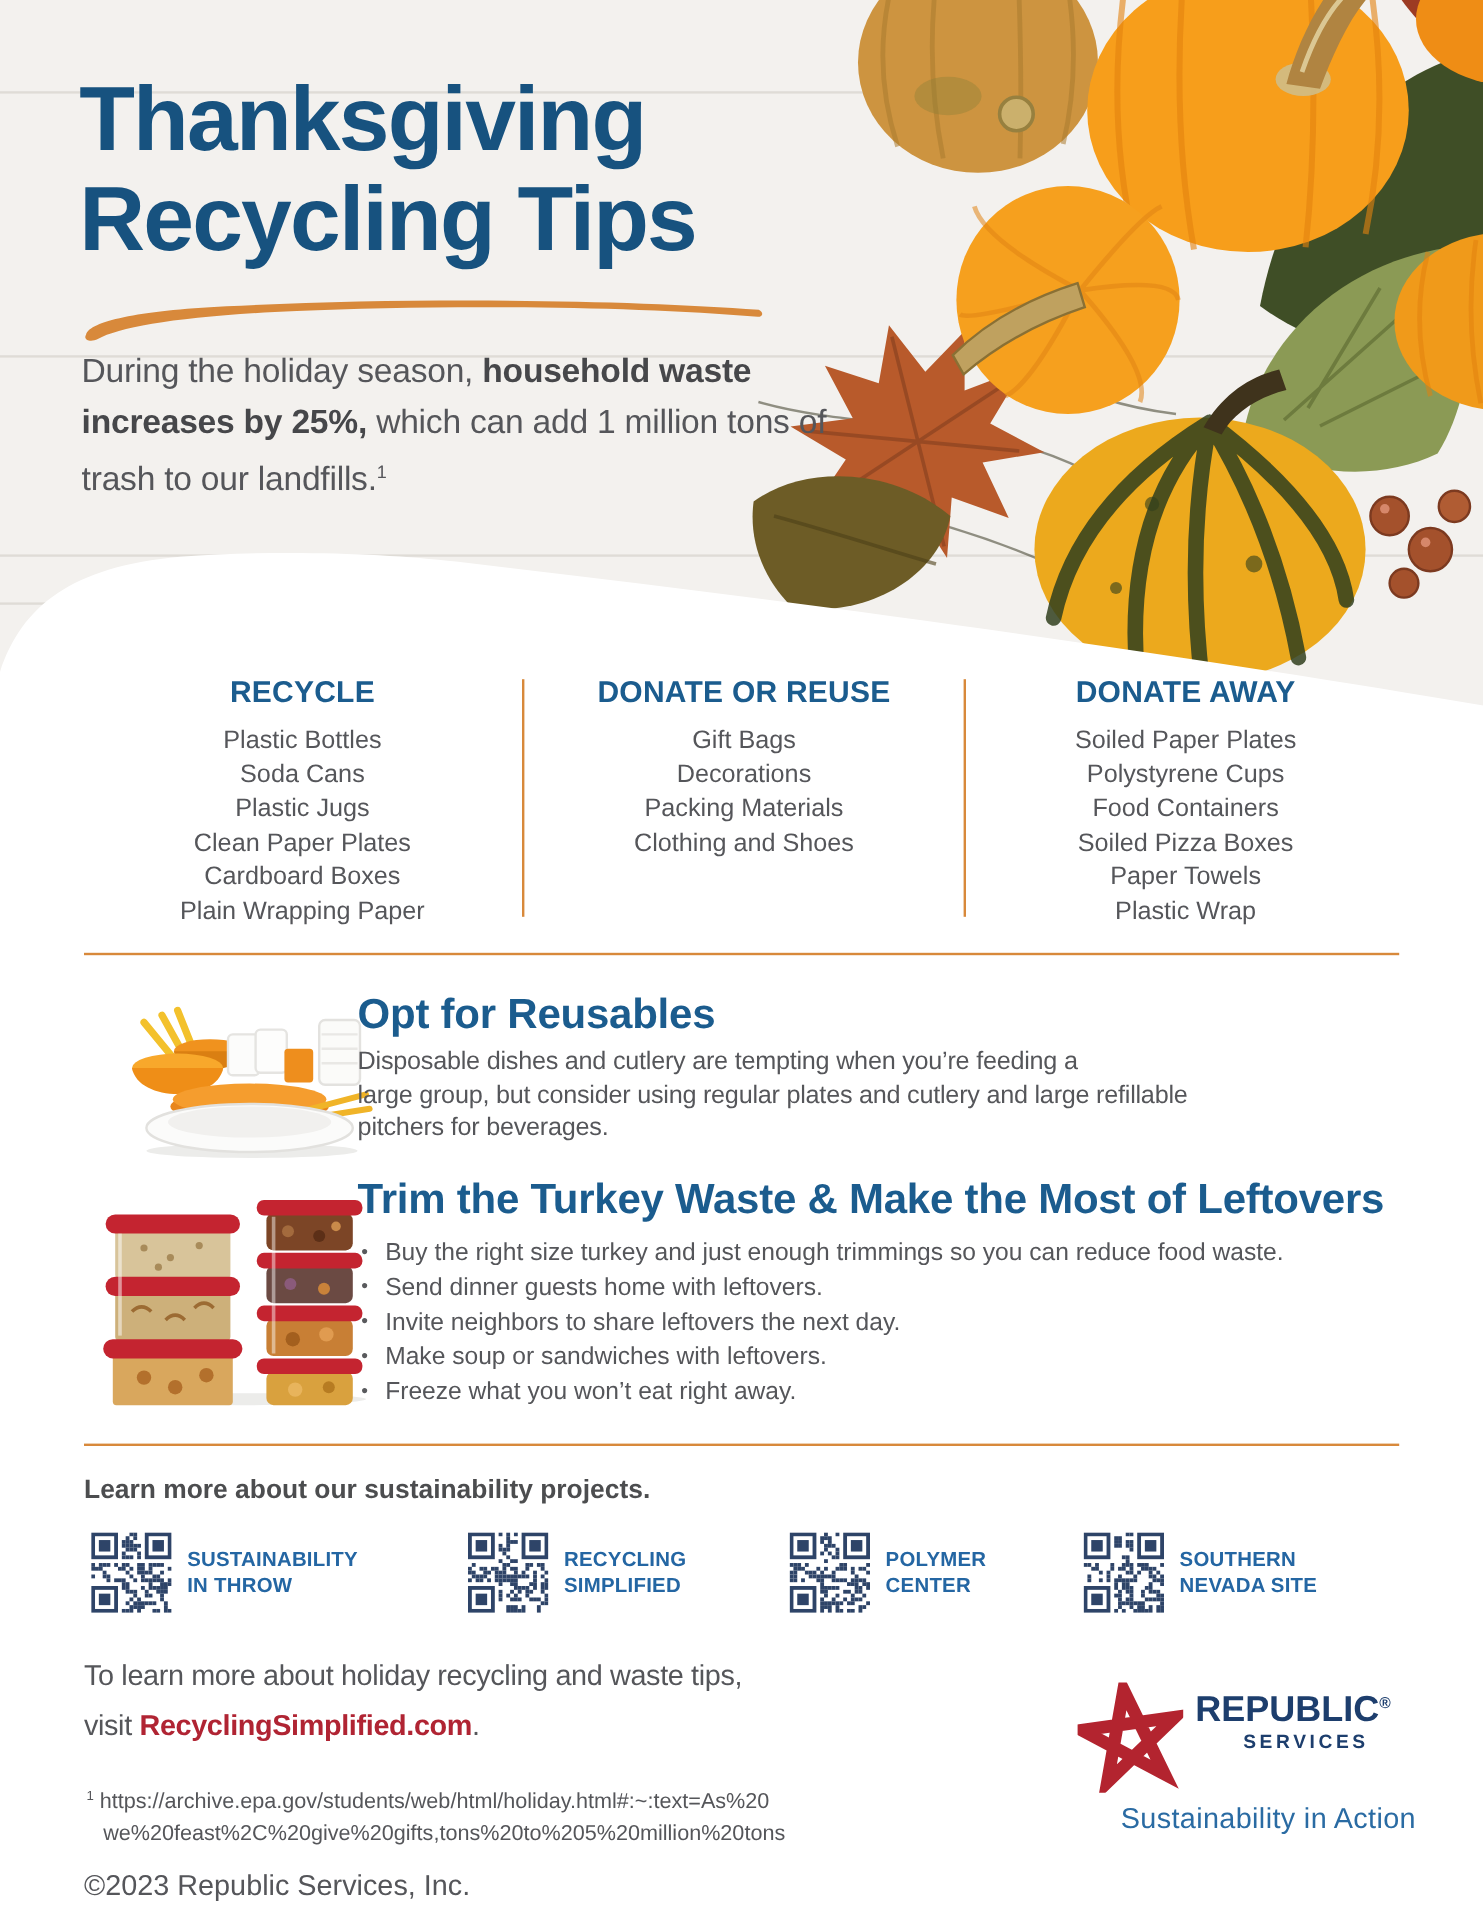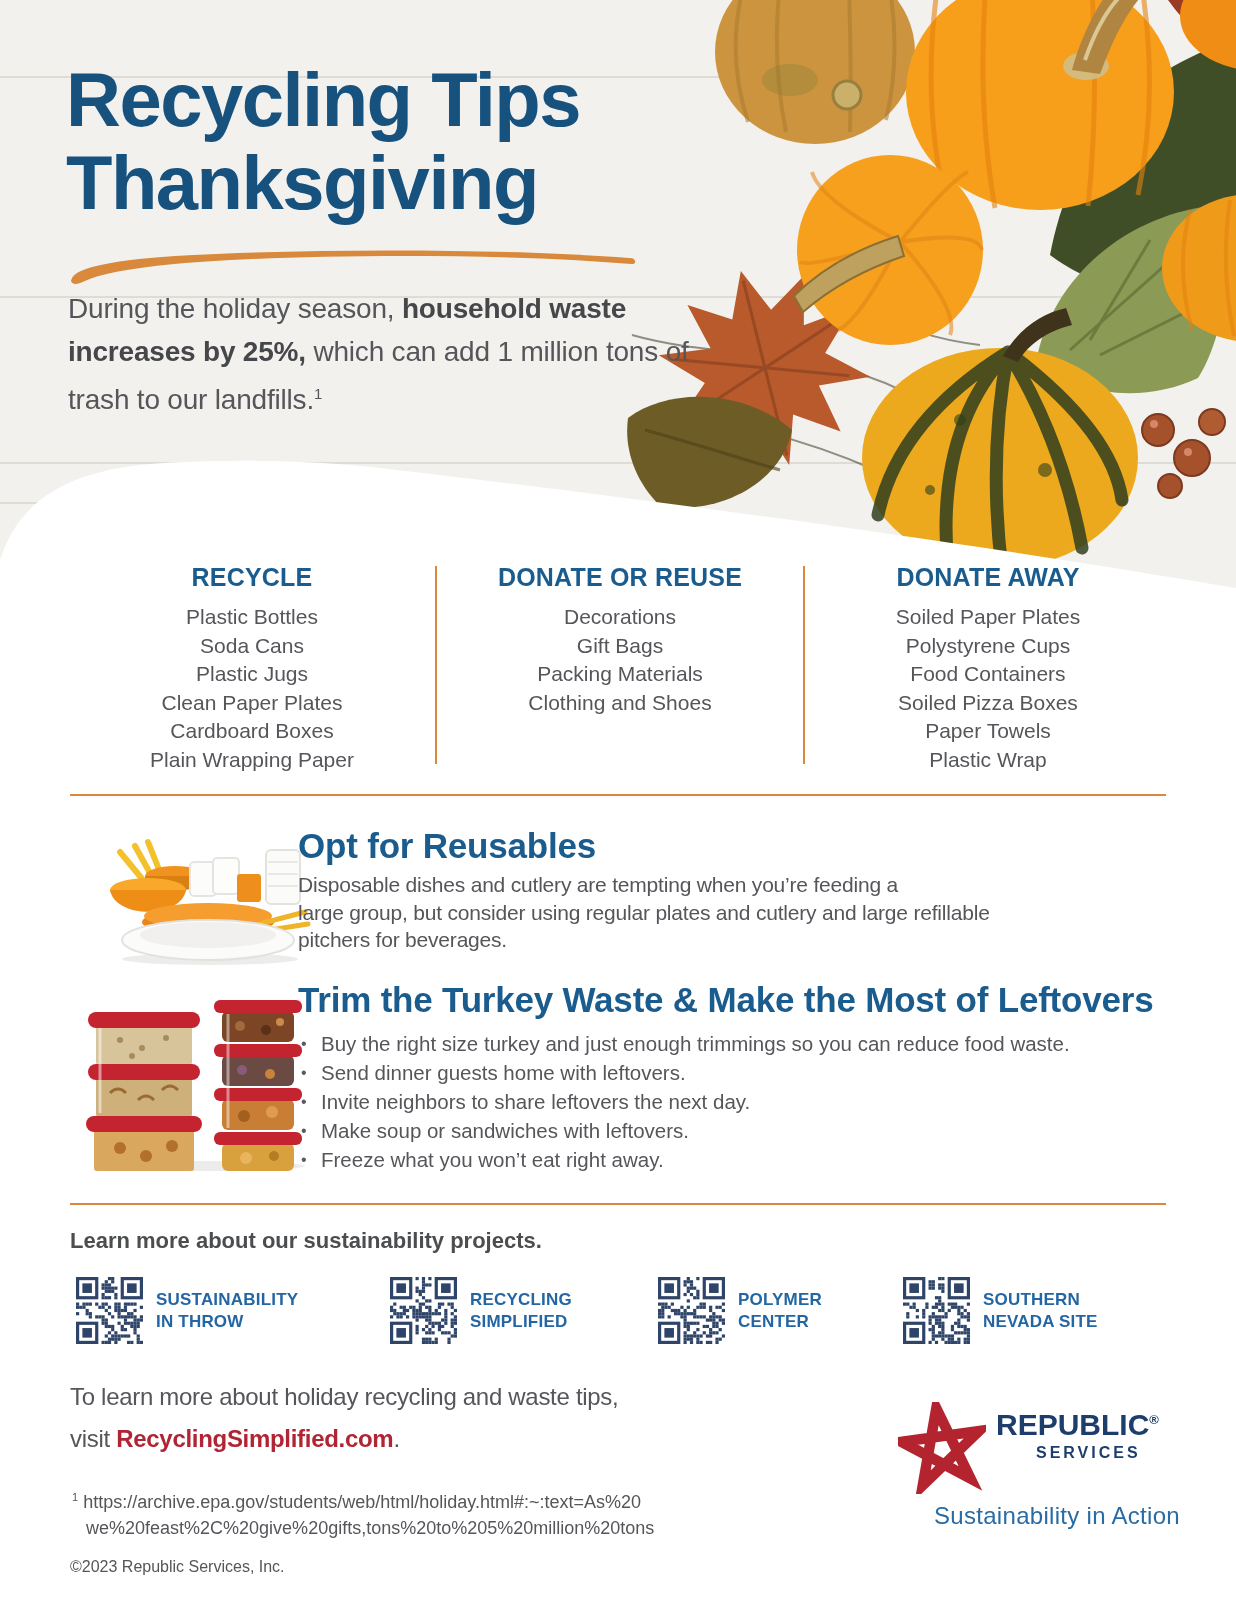--- a/index.html
+++ b/index.html
@@ -55,21 +55,21 @@
   .qr-item.q0{left:76px}.qr-item.q1{left:390px}.qr-item.q2{left:658px}.qr-item.q3{left:903px}
   svg.qr{display:block;background:#fff;}
   .qr-label{font-size:17px;line-height:22px;font-weight:700;color:var(--label_blue);letter-spacing:.2px;}
   
   .cta{position:absolute;left:70px;top:1376px;font-size:24px;line-height:42px;
        letter-spacing:-0.3px;color:var(--body_gray);}
   .cta .link{color:var(--link_red);font-weight:700;cursor:pointer;}
   .footnote{position:absolute;left:72px;top:1484px;font-size:18px;line-height:26px;color:#55565a;}
   .footnote sup{font-size:11px;}
   .footnote .fl2{padding-left:14px;}
-  .copyright{position:absolute;left:70px;top:1558px;font-size:16px;color:#55565a;}
+  .copyright{position:absolute;left:70px;top:1558px;font-size:24px;color:#55565a;}
   
   .logo{position:absolute;left:898px;top:1400px;width:300px;height:96px;}
   .star{position:absolute;left:0;top:2px;}
   .brand-block{position:absolute;left:98px;top:8px;color:var(--logo_navy);}
   .brand{font-size:30px;font-weight:800;letter-spacing:0;}
   .brand sup{font-size:13px;font-weight:700;}
   .brand-sub{font-size:16px;font-weight:700;letter-spacing:3px;margin-left:40px;margin-top:2px;}
   .tagline{position:absolute;left:908px;top:1502px;width:272px;text-align:right;
            font-size:24px;color:var(--tagline_blue);letter-spacing:.3px;}
 </style>
@@ -144,22 +144,22 @@
         <circle cx="1045" cy="470" r="7" fill="#30401d" opacity=".6"></circle>
         <circle cx="930" cy="490" r="5" fill="#30401d" opacity=".6"></circle>
         <path d="M1003,356 C1018,330 1040,314 1066,308 L1072,325 C1048,331 1028,344 1018,362 Z" fill="#3f331c"></path>
       </g>
 
       <path d="M0,620 L0,560 C18,505 60,472 150,464 C230,458 320,461 380,468 C700,505 1000,548 1236,588 L1236,620 Z" fill="#ffffff"></path>
     </svg>
 
     <div class="hero-text">
       <h1 class="title">
+        <span>Thanksgiving</span>
         <span>Recycling Tips</span>
-        <span>Thanksgiving</span>
       </h1>
       <svg class="swoosh" viewBox="0 0 600 40" aria-hidden="true">
         <path d="M10,33 C14,22 52,13 130,9 C280,1 470,3 585,12 C589,14 589,18 584,18 C470,8 300,8 190,13 C95,17 40,26 20,37 C14,40 7,38 10,33 Z" fill="#d8893b"></path>
       </svg>
       <p class="intro"><span>During the holiday season, </span><b>household waste increases by 25%,</b><span> which can add 1 million tons of trash to our landfills.</span><sup>1</sup></p>
     </div>
   </div>
 
   <div class="col c0">
     <div class="col-h">RECYCLE</div>
@@ -169,22 +169,22 @@
         <li>Plastic Jugs</li>
         <li>Clean Paper Plates</li>
         <li>Cardboard Boxes</li>
         <li>Plain Wrapping Paper</li>
       </ul>
   </div>
   <div class="vdiv d0"></div>
   <div class="col c1">
     <div class="col-h">DONATE OR REUSE</div>
     <ul class="col-items">
+        <li>Gift Bags</li>
         <li>Decorations</li>
-        <li>Gift Bags</li>
         <li>Packing Materials</li>
         <li>Clothing and Shoes</li>
       </ul>
   </div>
   <div class="vdiv d1"></div>
   <div class="col c2">
     <div class="col-h">DONATE AWAY</div>
     <ul class="col-items">
         <li>Soiled Paper Plates</li>
         <li>Polystyrene Cups</li>

